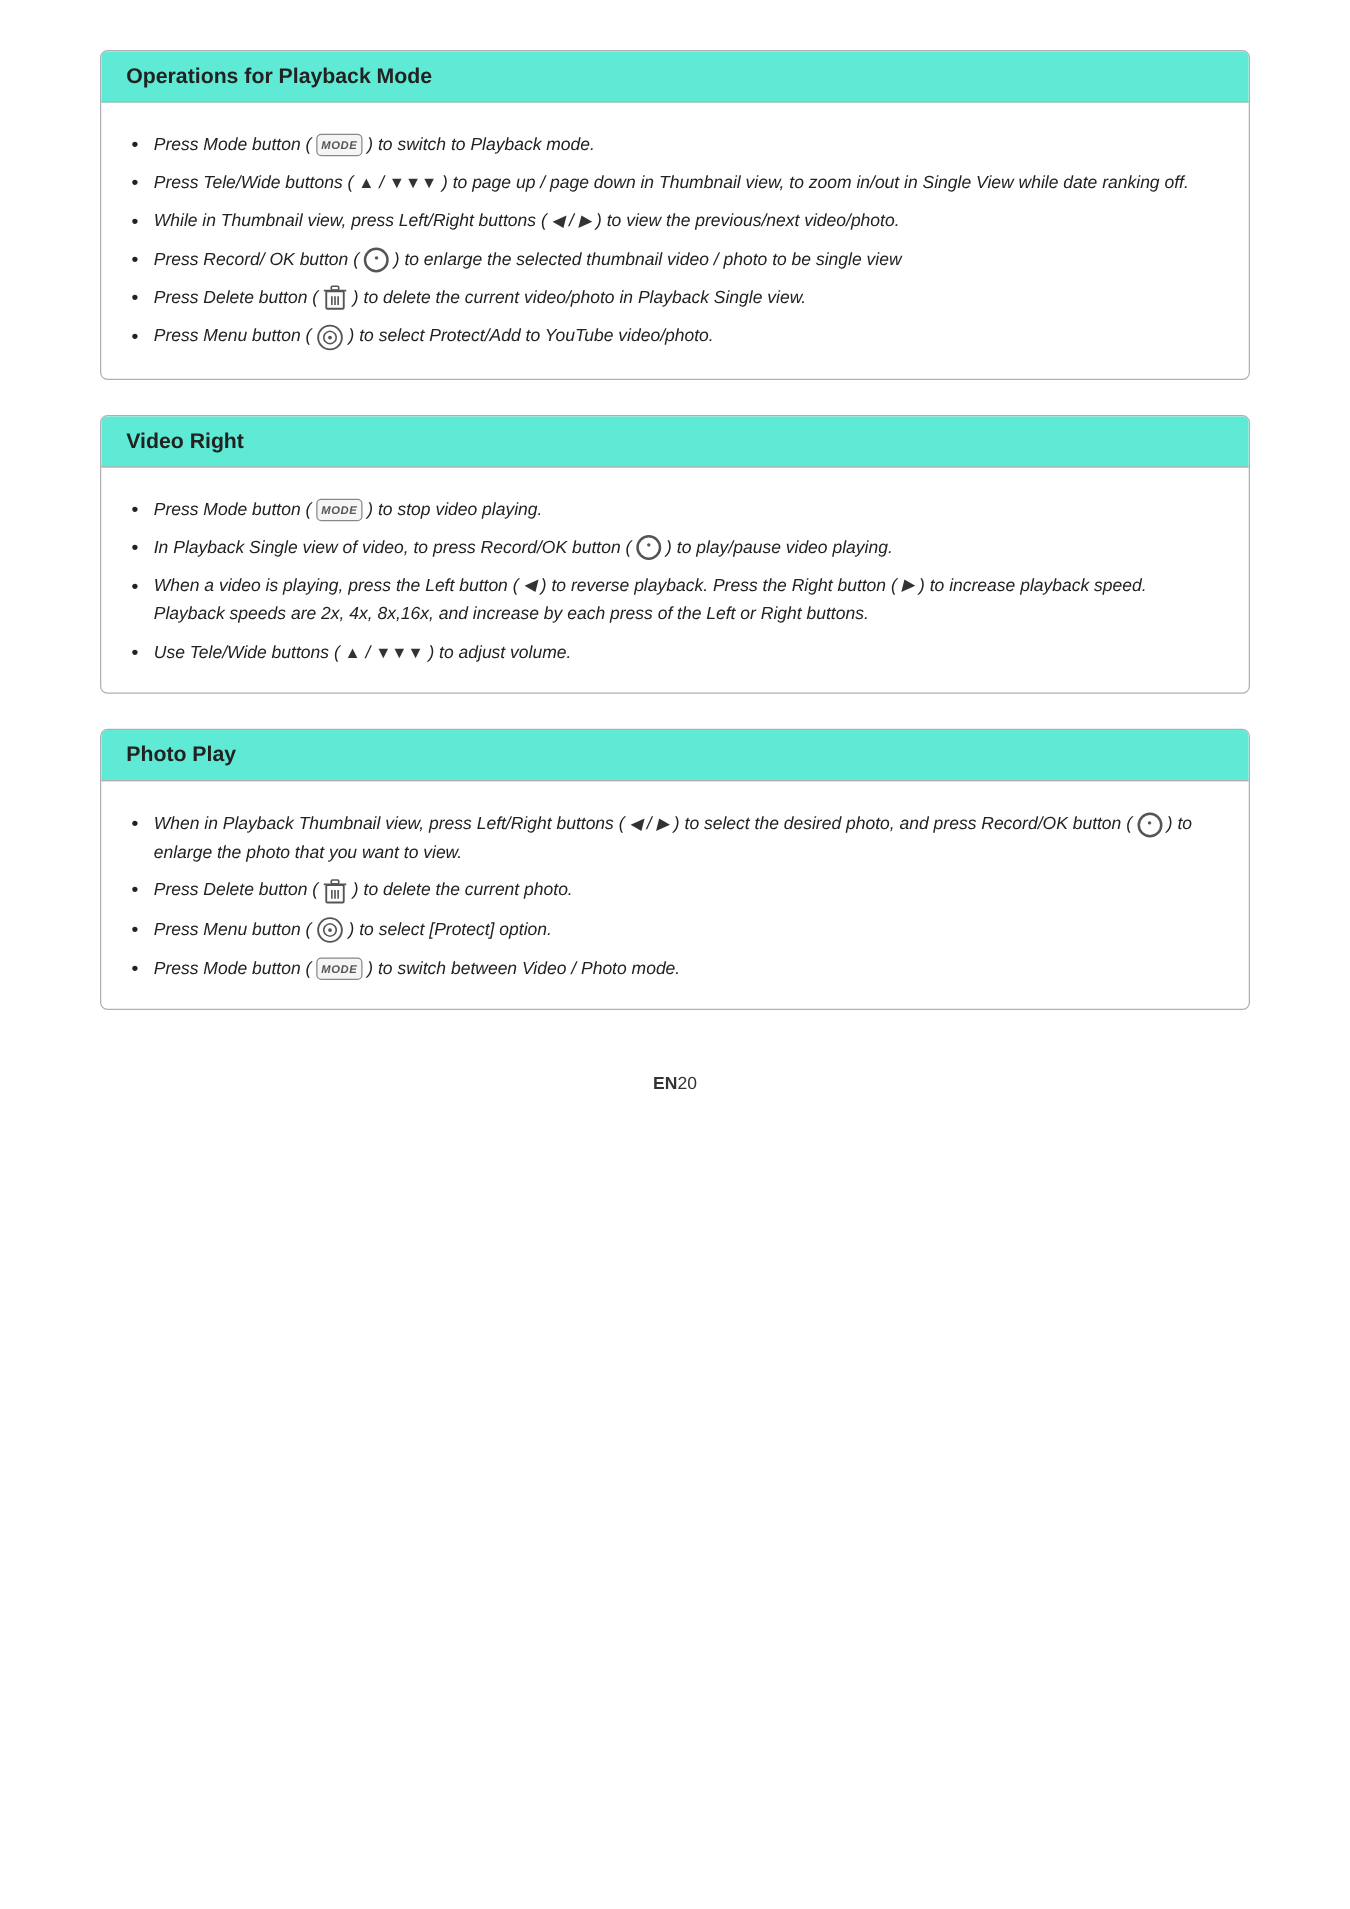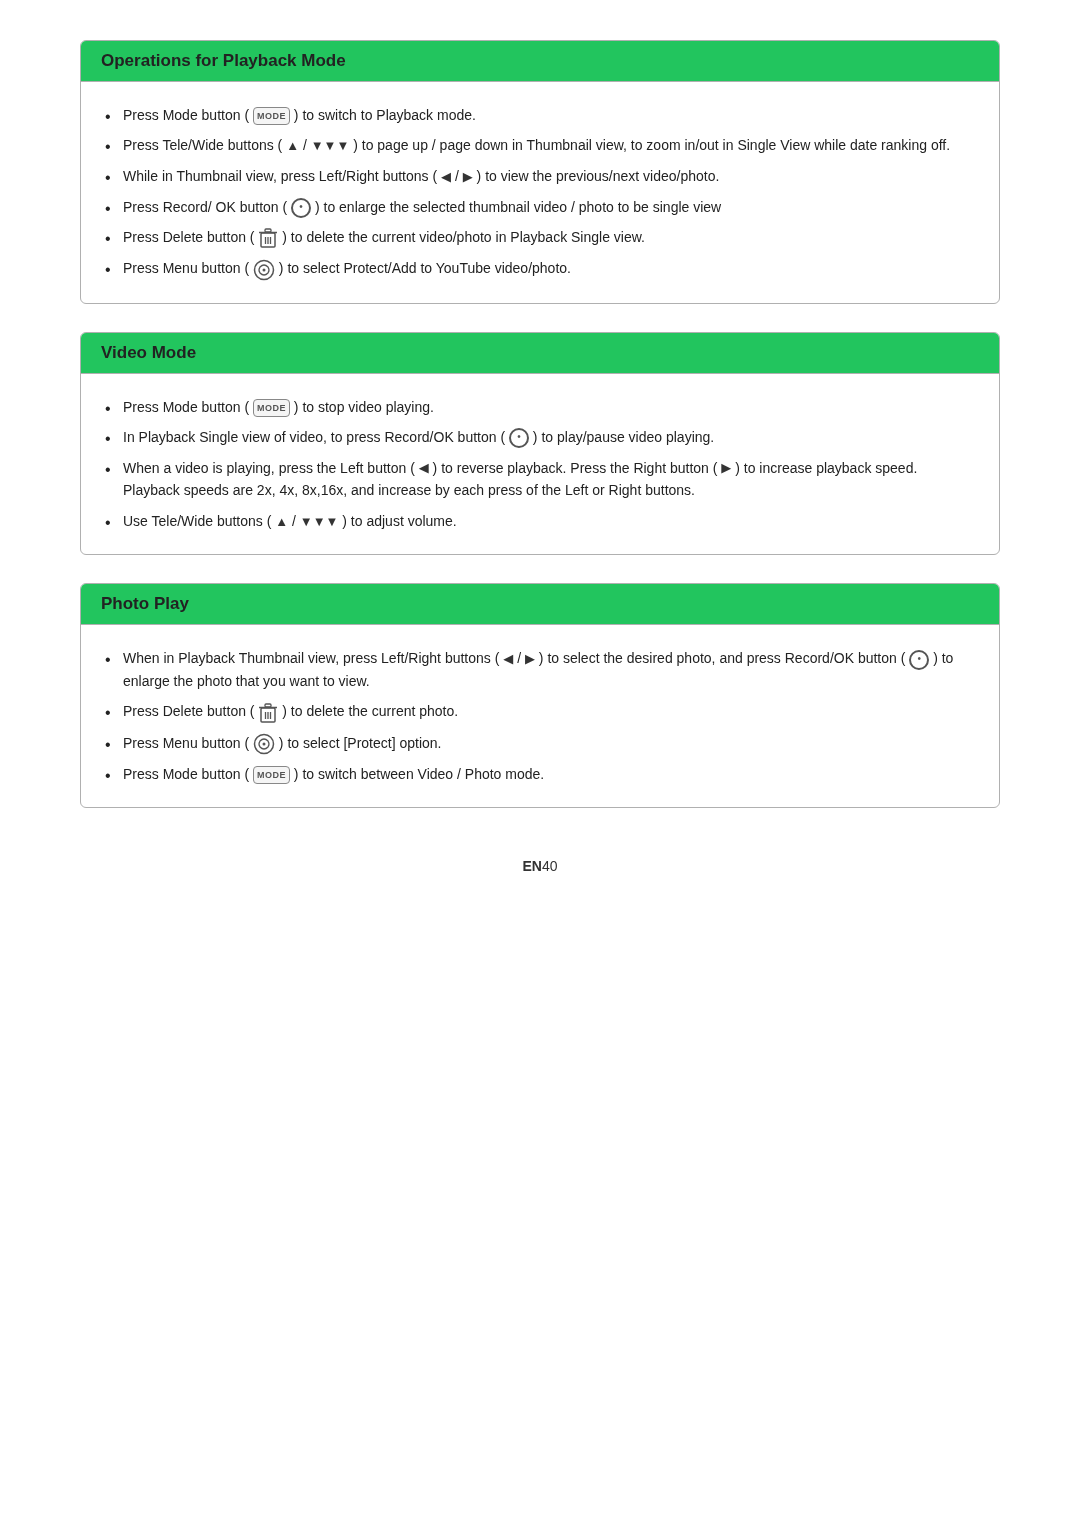--- a/index.html
+++ b/index.html
@@ -13,39 +13,40 @@
       padding: 40px 80px 60px 80px;
     }
     .section {
       border: 1px solid #b0b0b0;
       border-radius: 6px;
       margin-bottom: 28px;
       padding: 0;
       overflow: hidden;
     }
     .section-title {
-      background: #22c55e;
+      background: #5eead4;
       padding: 10px 20px;
       font-size: 17px;
       font-weight: bold;
       border-bottom: 1px solid #b0b0b0;
     }
     .section-body {
       padding: 18px 24px 18px 24px;
     }
     ul {
       list-style: none;
       padding: 0;
       margin: 0;
     }
     ul li {
       padding: 4px 0 4px 0;
       line-height: 1.6;
       position: relative;
       padding-left: 18px;
+      font-style: italic;
     }
     ul li::before {
       content: "•";
       position: absolute;
       left: 0;
       top: 4px;
       font-size: 16px;
     }
     .icon-mode {
       display: inline-block;
@@ -170,21 +171,21 @@
                 <circle cx="11" cy="11" r="9.5" stroke="#555" stroke-width="1.5" fill="none"></circle>
                 <path d="M7 8 Q11 4 15 8 Q17 11 15 14 Q11 18 7 14 Q5 11 7 8Z" stroke="#555" stroke-width="1.3" fill="none"></path>
                 <circle cx="11" cy="11" r="1.5" fill="#555"></circle>
               </svg></span> ) to select Protect/Add to YouTube video/photo.
         </li>
       </ul>
     </div>
   </div>
 
   <div class="section">
-    <div class="section-title">Video Mode</div>
+    <div class="section-title">Video Right</div>
     <div class="section-body">
       <ul>
         <li>
           Press Mode button ( <span class="icon-mode">MODE</span> ) to stop video playing.
         </li>
         <li>
           In Playback Single view of video, to press Record/OK button ( <span class="icon-ok"></span> ) to play/pause video playing.
         </li>
         <li>
           When a video is playing, press the Left button ( <span class="icon-left">◀</span> ) to reverse playback. Press the Right button ( <span class="icon-right">▶</span> ) to increase playback speed. Playback speeds are 2x, 4x, 8x,16x, and increase by each press of the Left or Right buttons.
@@ -224,14 +225,14 @@
           Press Mode button ( <span class="icon-mode">MODE</span> ) to switch between Video / Photo mode.
         </li>
       </ul>
     </div>
   </div>
 
 </div>
 
 <div class="footer">
   <span class="footer-lang">EN</span>
-  <span class="footer-page">40</span>
+  <span class="footer-page">20</span>
 </div>
 
 </body></html>

